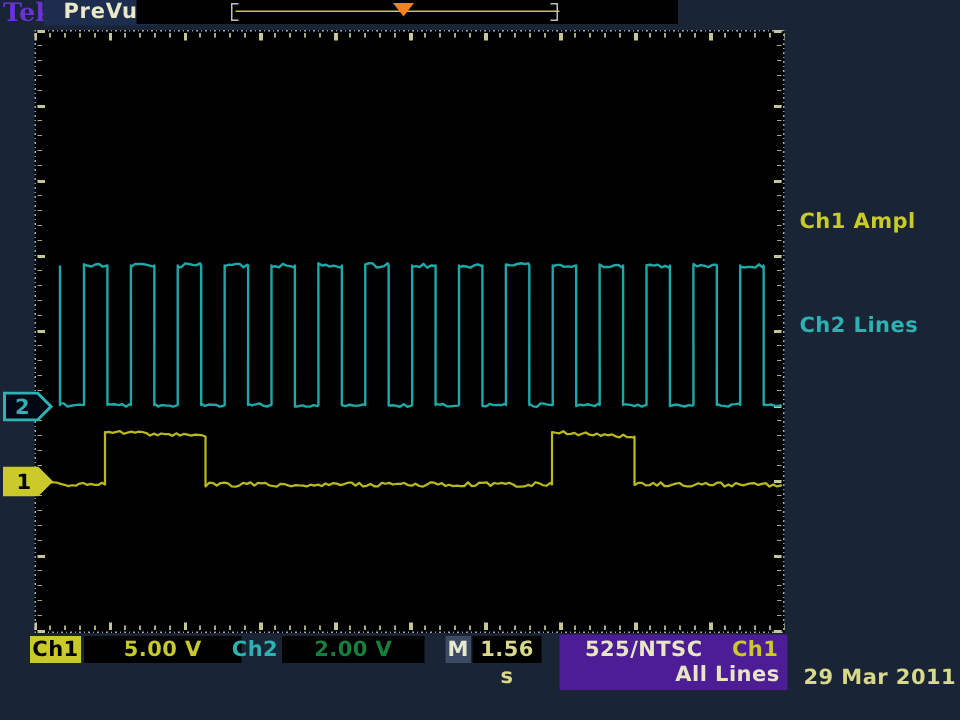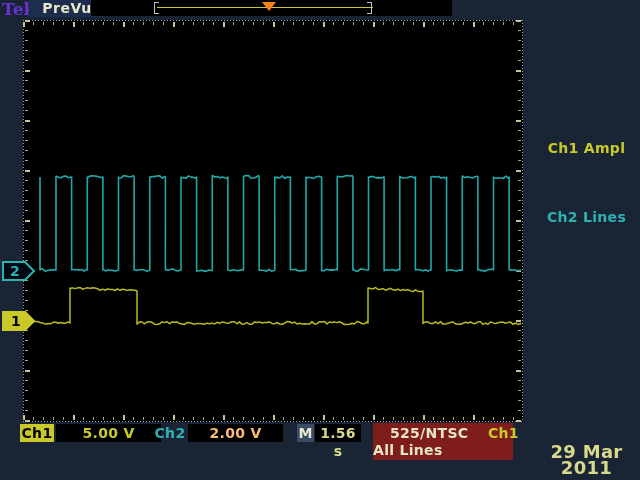--- a/index.html
+++ b/index.html
@@ -43,39 +43,39 @@
   .tk-left-maj{left:2px;top:0;width:5px;height:100%;background:repeating-linear-gradient(180deg,#c6c694 0 2px,transparent 2px 50px);}
   .tk-right-min{right:2px;top:0;width:3px;height:100%;background:repeating-linear-gradient(180deg,#a9a97e 0 1px,transparent 1px 10px);}
   .tk-right-maj{right:2px;top:0;width:5px;height:100%;background:repeating-linear-gradient(180deg,#c6c694 0 2px,transparent 2px 50px);}
   #wave-svg{position:absolute;left:0;top:0;}
   
   .ch-marker{position:absolute;left:2px;width:34px;height:20px;}
   #marker-ch2{top:261px;}
   #marker-ch1{top:311px;}
   .ch-marker text{font-family:"DejaVu Sans","Liberation Sans",sans-serif;font-size:14px;font-weight:bold;}
   
-  .meas{position:absolute;left:533px;width:107px;text-align:center;font-size:14px;font-weight:bold;line-height:16px;letter-spacing:.3px;}
+  .meas{position:absolute;left:533px;width:107px;text-align:left;font-size:14px;font-weight:bold;line-height:16px;letter-spacing:.3px;}
   #meas-ch1{top:140px;color:#c9c92a;}
   #meas-ch2{top:209px;color:#2cb2b2;}
   
   .sb{position:absolute;top:424px;height:18px;font-size:14px;font-weight:bold;line-height:18px;letter-spacing:.3px;}
   .chip-ch1{left:20px;width:34px;background:#c9c92a;color:#000;text-align:center;}
   .box-ch1{left:56px;width:105px;background:#000;color:#c9c92a;text-align:center;}
   .lbl-ch2{left:153px;width:34px;color:#2cb2b2;text-align:center;}
-  .box-ch2{left:188px;width:95px;background:#000;color:#fdba74;text-align:center;}
+  .box-ch2{left:188px;width:95px;background:#000;color:#15803d;text-align:center;}
   .chip-m{left:297px;width:17px;background:#3c4a63;color:#e9e9cf;text-align:center;}
   .box-m{left:315px;width:46px;background:#000;color:#d9d98c;text-align:center;}
-  .trig-box{position:absolute;left:373px;top:423px;width:140px;height:37px;background:#7f1d1d;
+  .trig-box{position:absolute;left:373px;top:423px;width:152px;height:37px;background:#4c1d95;
     color:#e6e6c6;font-size:14px;font-weight:bold;letter-spacing:.3px;}
   .trig-row1{position:absolute;left:0;top:1px;width:100%;height:18px;line-height:18px;}
   .trig-std{position:absolute;left:17px;}
   .trig-src{position:absolute;left:115px;color:#c9c92a;}
-  .trig-row2{position:absolute;left:0;top:19px;width:100%;text-align:left;line-height:17px;}
+  .trig-row2{position:absolute;left:0;top:19px;width:100%;text-align:center;line-height:17px;padding-left:36px;}
   .datetime{position:absolute;left:533px;top:444px;width:107px;text-align:center;
-    color:#d9d98c;font-size:18px;font-weight:bold;line-height:16px;letter-spacing:.3px;}
+    color:#d9d98c;font-size:14px;font-weight:bold;line-height:16px;letter-spacing:.3px;}
 </style>
 </head>
 <body>
 
 <div id="screen">
 
   <div class="tek-logo">Tek</div>
   <div class="acq-status">PreVu</div>
   <div class="acq-strip">
     <div class="acq-line"></div>

